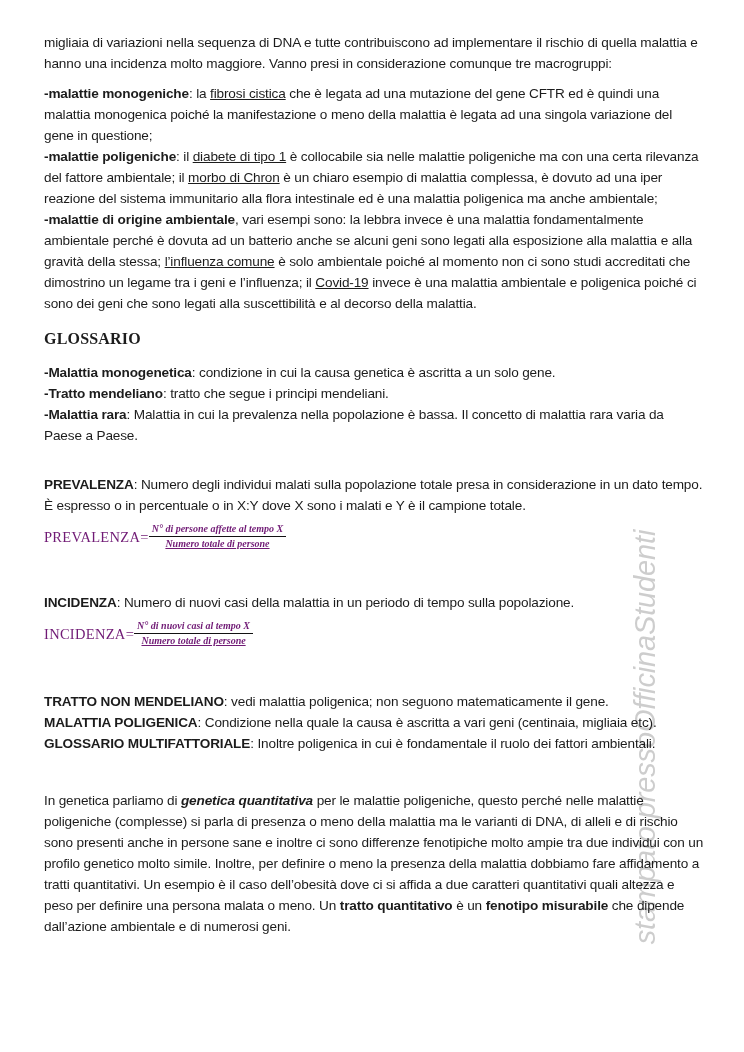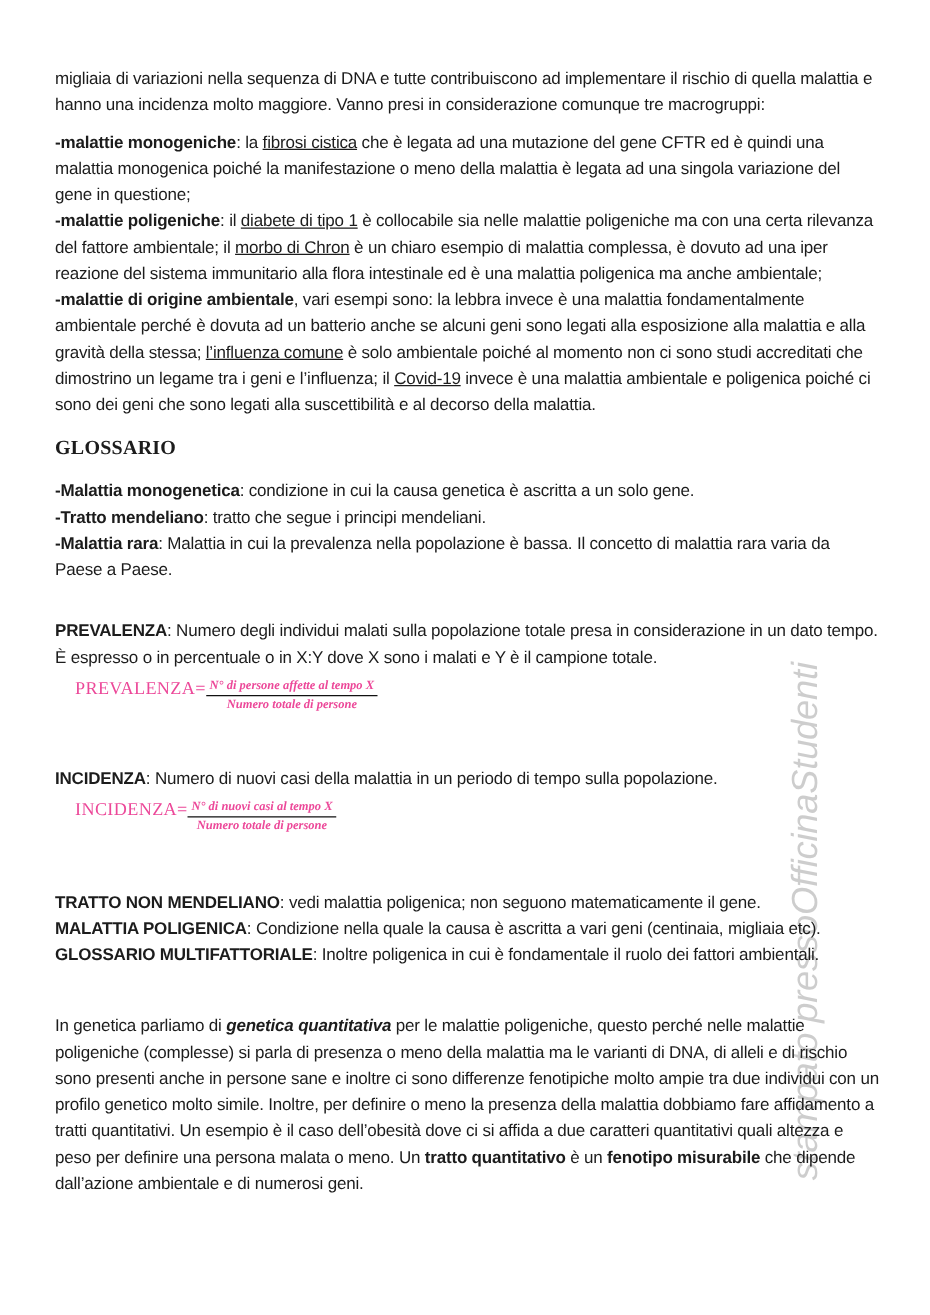--- a/index.html
+++ b/index.html
@@ -7,51 +7,51 @@
     position:relative;
     width:744px;height:1052px;
     background:#ffffff;
     font-family:"Liberation Sans",sans-serif;
     font-size:13.6px;
     line-height:21px;
     letter-spacing:-0.15px;
     color:#1c1c1c;
     overflow:hidden;
   }
-  .content{position:absolute;left:44px;top:52px;width:660px;}
+  .content{position:absolute;left:44px;top:32px;width:660px;}
   p{margin:0;}
   .b{font-weight:bold;}
   .u{text-decoration:underline;margin-top:16px;}
   .bi{font-weight:bold;font-style:italic;}
   .intro{margin-bottom:9px;}
   .glossario-heading{
     font-family:"Liberation Serif",serif;
     font-weight:bold;
     font-size:16px;
     letter-spacing:0.2px;
     margin:14px 0 13px 0;
   }
   .sec-prevalenza{margin-top:28px;}
   .sec-incidenza{margin-top:42px;}
   .sec-definitions{margin-top:44px;}
   .sec-closing{margin-top:36px;}
   .formula{
-    margin:7px 0 0 16px;
+    margin:7px 0 0 0;
     font-family:"Liberation Serif",serif;
-    display:flex;
-    color:#ec4899;
+    display:flex;align-items:center;
+    color:#701a75;
   }
   .formula-label{font-size:14.5px;letter-spacing:0.3px;line-height:16px;}
   .frac{
     display:inline-block;text-align:center;
     font-weight:bold;font-style:italic;
     font-size:10px;line-height:12px;letter-spacing:0;
   }
   .frac .num{display:block;border-bottom:1.2px solid #111;padding:0 3px 1px 3px;}
-  .frac .den{display:block;padding-top:1px;}
+  .frac .den{display:block;padding-top:1px;text-decoration:underline;}
   .watermark{
     position:absolute;
     top:737px;left:645px;
     transform:translate(-50%,-50%) rotate(-90deg);
     transform-origin:center center;
     font-family:"Liberation Sans",sans-serif;
     font-style:italic;
     font-size:29px;
     color:rgba(150,150,150,0.48);
     white-space:nowrap;

